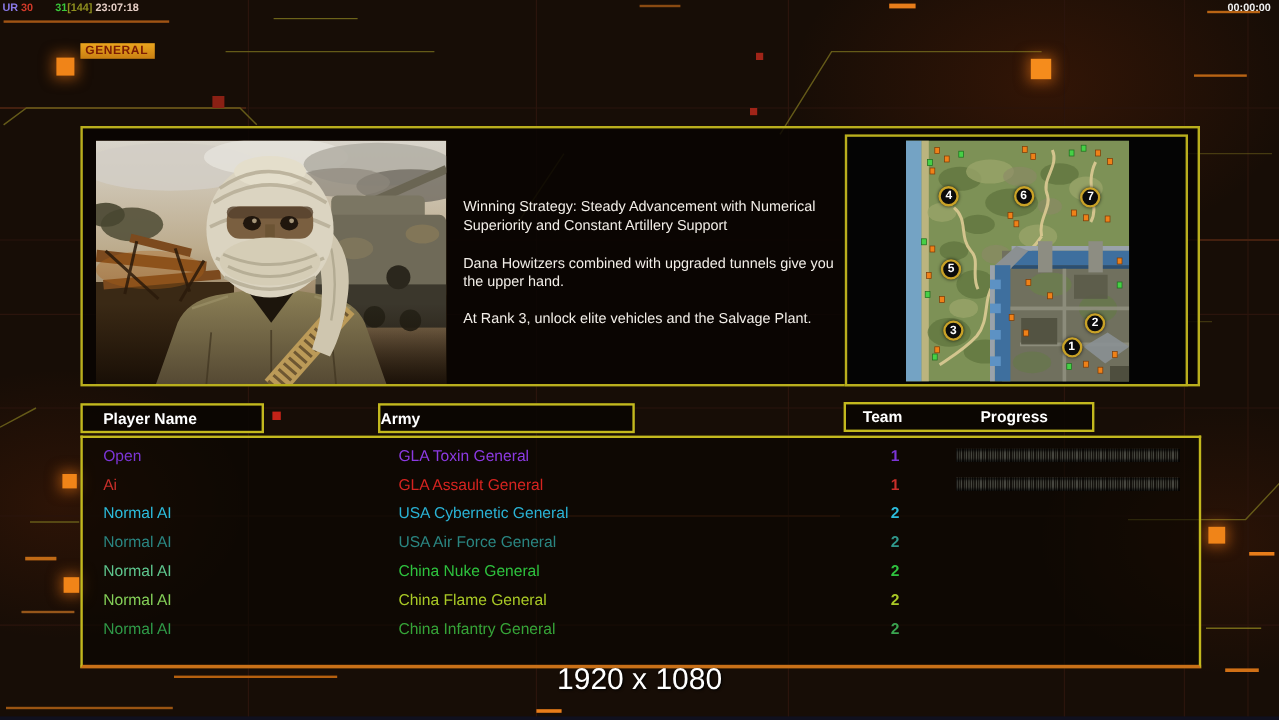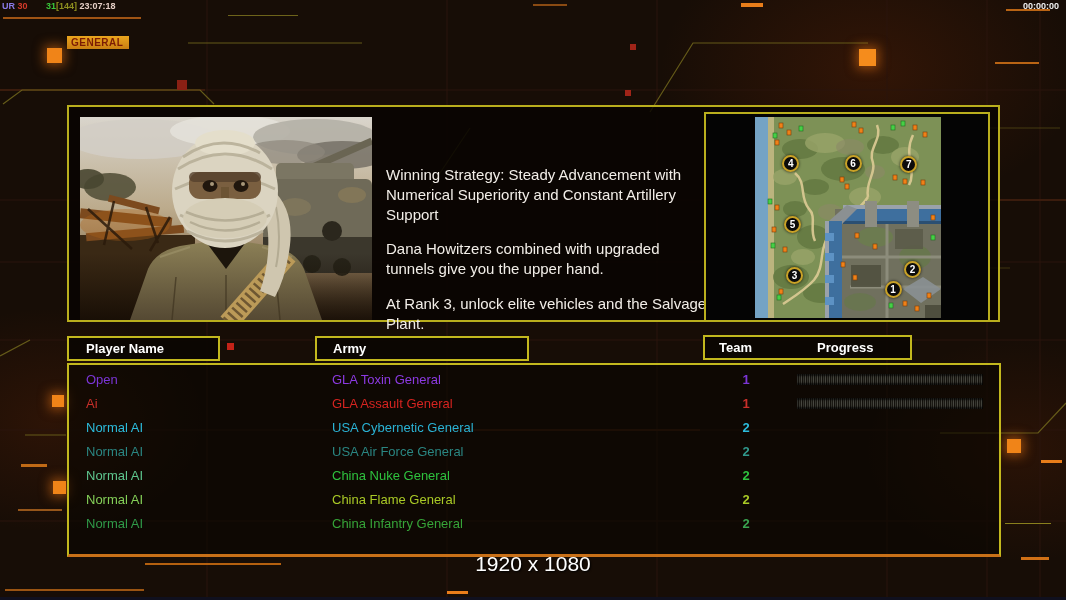--- a/index.html
+++ b/index.html
@@ -16,46 +16,46 @@
   .debug{position:absolute;left:2px;top:1px;font-size:9px;font-weight:bold;white-space:pre}
   .timer{position:absolute;right:7px;top:1px;font-size:9px;font-weight:bold;color:#efefef}
   .gen-tab{position:absolute;left:67px;top:36px;background:linear-gradient(#eaa51e,#c97f12);
     color:#7c1c04;font-size:10px;font-weight:bold;padding:1px 6px 1px 4px;letter-spacing:.5px}
   .title-box{position:absolute;left:67px;top:48px;width:370px;height:30px;border:2px solid #b9ae1d;
     background:rgba(8,5,1,.85);display:flex;align-items:center;padding-left:11px;
     color:#fff;font-size:18px;font-weight:bold}
   .content-panel{position:absolute;left:67px;top:105px;width:933px;height:217px;
     border:2px solid #b9ae1d;background:rgba(7,4,1,.82)}
   .portrait{position:absolute;left:11px;top:10px;width:292px;height:203px;overflow:hidden;background:#241708}
-  .briefing{position:absolute;left:317px;top:58px;width:322px;color:#f2eee8;font-size:15px;line-height:1.32}
+  .briefing{position:absolute;left:317px;top:58px;width:322px;color:#f2eee8;font-size:12px;line-height:1.32}
   .briefing .para{margin-bottom:15px}
   .map-panel{position:absolute;left:635px;top:5px;width:286px;height:210px;border:2px solid #b9ae1d;background:#040404}
   .map{position:absolute;left:49px;top:3px;width:186px;height:201px;cursor:pointer}
   .marker{position:absolute;width:17px;height:17px;margin:-9px 0 0 -9px;border-radius:50%;
     background:#0c0c0c;border:2px solid #c9a227;color:#fff;font-size:10px;font-weight:bold;
     display:flex;align-items:center;justify-content:center;box-shadow:0 0 3px rgba(0,0,0,.8)}
   .hdr{position:absolute;height:25px;border:2px solid #c3b81e;background:rgba(10,6,2,.9);
     color:#fff;font-size:13px;font-weight:bold;display:flex;align-items:center}
   .hdr-player{left:67px;top:336px;width:153px;padding-left:17px}
-  .hdr-army{left:315px;top:336px;width:214px;padding-left:16px}
+  .hdr-army{left:315px;top:336px;width:214px;}
   .hdr-team{left:703px;top:335px;width:209px}
   .h-team{margin-left:14px}
   .h-prog{margin-left:65px}
   .roster-box{position:absolute;left:67px;top:363px;width:934px;height:194px;
     border:2px solid #c3b81e;border-bottom:3px solid #c87018;background:rgba(10,6,2,.62)}
   #roster-rows{position:absolute;left:0;top:3px;width:100%}
   .t-row{position:relative;height:24px}
   .cell{position:absolute;top:4px;font-size:13px;white-space:nowrap}
   .c-player{left:17px}
   .c-army{left:263px}
   .c-team{left:662px;width:30px;text-align:center;font-weight:bold}
   .progress-bar{position:absolute;left:728px;top:6px;width:186px;height:11px;
     background:repeating-linear-gradient(90deg,#474740 0 1px,#14110d 1px 2px,#35352e 2px 3px,#1b1914 3px 4px);
     box-shadow:inset 0 2px 2px rgba(0,0,0,.65), inset 0 -2px 2px rgba(0,0,0,.65)}
-  .res{position:absolute;left:0;right:0;top:552px;text-align:center;color:#fff;font-size:21px;
+  .res{position:absolute;left:0;right:0;top:552px;text-align:center;color:#fff;font-size:25px;
     text-shadow:1px 1px 2px #000}
   .bottom-strip{position:absolute;left:0;bottom:0;width:100%;height:3px;background:#10101e}
 </style>
 </head>
 <body>
 
 <div id="stage">
 
   <svg class="decor" width="1066" height="600" viewBox="0 0 1066 600">
     <g stroke="#2b140c" stroke-width="1">

